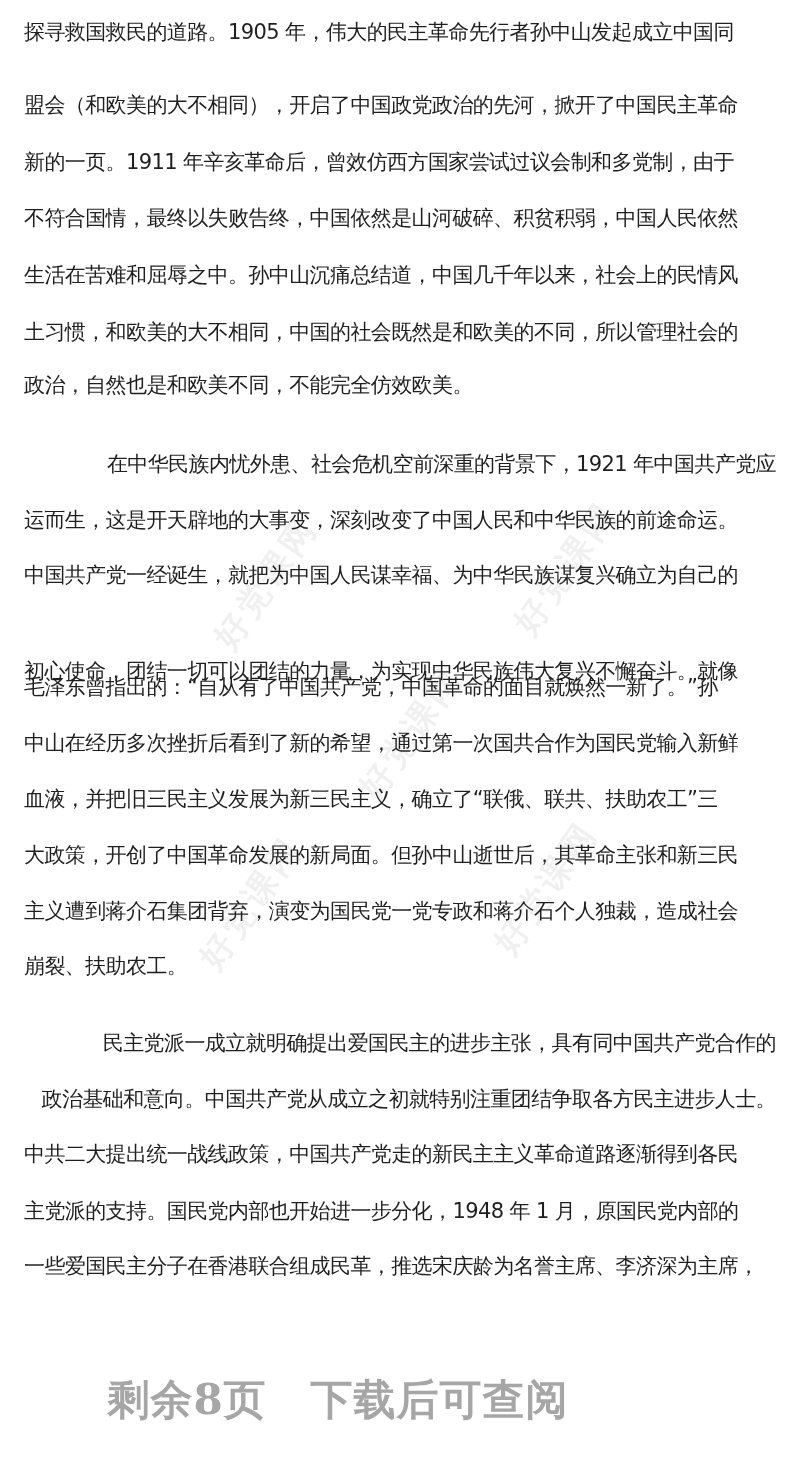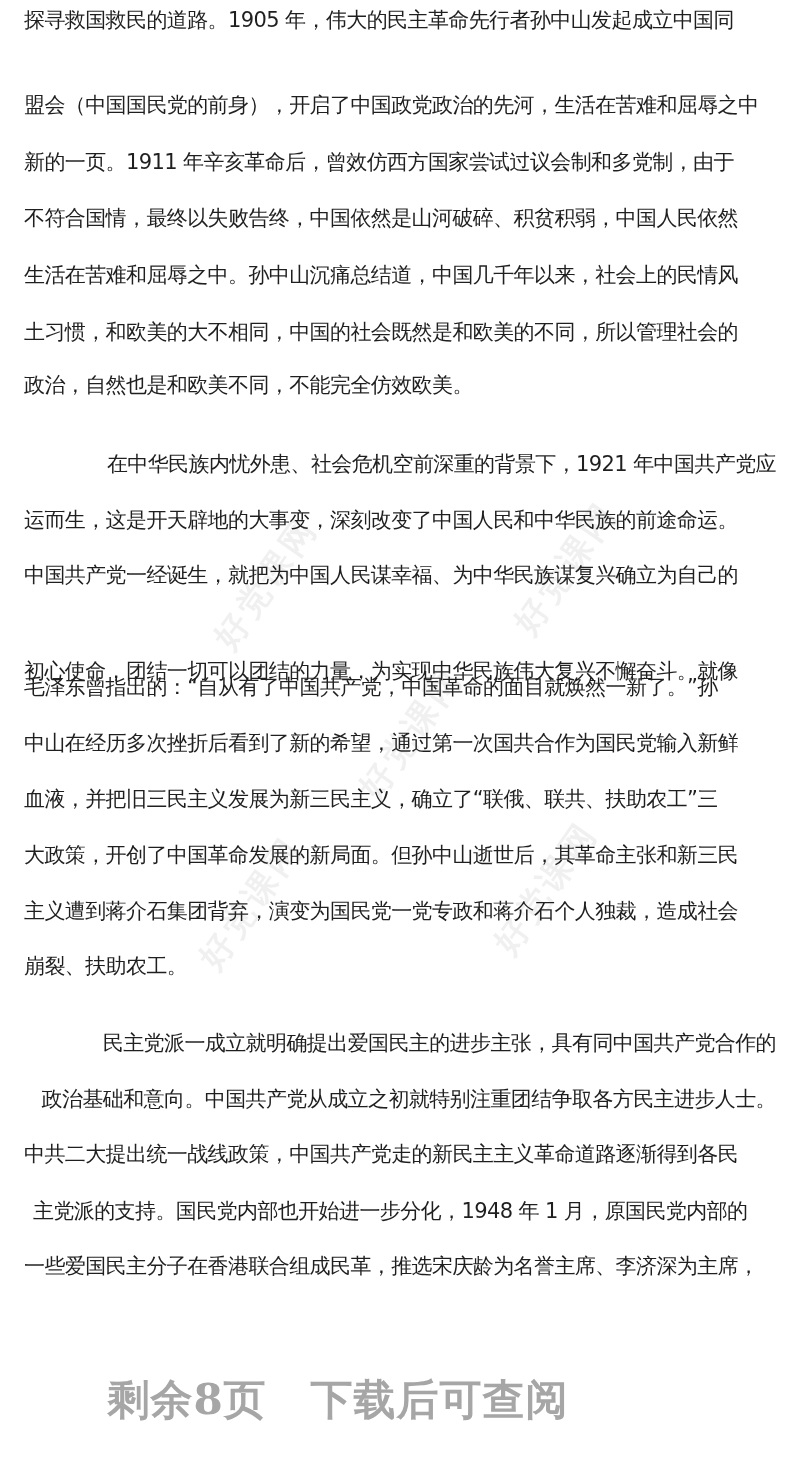--- a/index.html
+++ b/index.html
@@ -68,22 +68,22 @@
 
 <div class="page">
 
   <div class="watermark" style="left:190px; top:560px;">好党课网</div>
   <div class="watermark" style="left:490px; top:545px;">好党课网</div>
   <div class="watermark" style="left:335px; top:710px;">好党课网</div>
   <div class="watermark" style="left:175px; top:880px;">好党课网</div>
   <div class="watermark" style="left:470px; top:865px;">好党课网</div>
 
   <div>
-    <div class="line" style="top:6px;">探寻救国救民的道路。1905 年，伟大的民主革命先行者孙中山发起成立中国同</div>
-    <div class="line" style="top:91px;">盟会（中国国民党的前身），开启了中国政党政治的先河，生活在苦难和屈辱之中</div>
+    <div class="line" style="top:18px;">探寻救国救民的道路。1905 年，伟大的民主革命先行者孙中山发起成立中国同</div>
+    <div class="line" style="top:91px;">盟会（和欧美的大不相同），开启了中国政党政治的先河，掀开了中国民主革命</div>
     <div class="line" style="top:148px;">新的一页。1911 年辛亥革命后，曾效仿西方国家尝试过议会制和多党制，由于</div>
     <div class="line" style="top:204px;">不符合国情，最终以失败告终，中国依然是山河破碎、积贫积弱，中国人民依然</div>
     <div class="line" style="top:261px;">生活在苦难和屈辱之中。孙中山沉痛总结道，中国几千年以来，社会上的民情风</div>
     <div class="line" style="top:318px;">土习惯，和欧美的大不相同，中国的社会既然是和欧美的不同，所以管理社会的</div>
     <div class="line" style="top:371px;">政治，自然也是和欧美不同，不能完全仿效欧美。</div>
   </div>
 
   <div>
     <div class="line indent" style="top:450px;">在中华民族内忧外患、社会危机空前深重的背景下，1921 年中国共产党应</div>
     <div class="line" style="top:506px;">运而生，这是开天辟地的大事变，深刻改变了中国人民和中华民族的前途命运。</div>
@@ -94,21 +94,21 @@
     <div class="line" style="top:785px;">血液，并把旧三民主义发展为新三民主义，确立了“联俄、联共、扶助农工”三</div>
     <div class="line" style="top:841px;">大政策，开创了中国革命发展的新局面。但孙中山逝世后，其革命主张和新三民</div>
     <div class="line" style="top:897px;">主义遭到蒋介石集团背弃，演变为国民党一党专政和蒋介石个人独裁，造成社会</div>
     <div class="line" style="top:952px;">崩裂、扶助农工。</div>
   </div>
 
   <div>
     <div class="line indent" style="top:1029px;">民主党派一成立就明确提出爱国民主的进步主张，具有同中国共产党合作的</div>
     <div class="line" style="top:1085px;text-align:right;">政治基础和意向。中国共产党从成立之初就特别注重团结争取各方民主进步人士。</div>
     <div class="line" style="top:1140px;">中共二大提出统一战线政策，中国共产党走的新民主主义革命道路逐渐得到各民</div>
-    <div class="line" style="top:1197px;margin-left:9px;">主党派的支持。国民党内部也开始进一步分化，1948 年 1 月，原国民党内部的</div>
+    <div class="line" style="top:1197px;">主党派的支持。国民党内部也开始进一步分化，1948 年 1 月，原国民党内部的</div>
     <div class="line" style="top:1252px;">一些爱国民主分子在香港联合组成民革，推选宋庆龄为名誉主席、李济深为主席，</div>
   </div>
 
   <div class="banner">
     <span>剩余8页</span><span class="gap"></span><span>下载后可查阅</span>
   </div>
 
 </div>
 
 </body></html>

